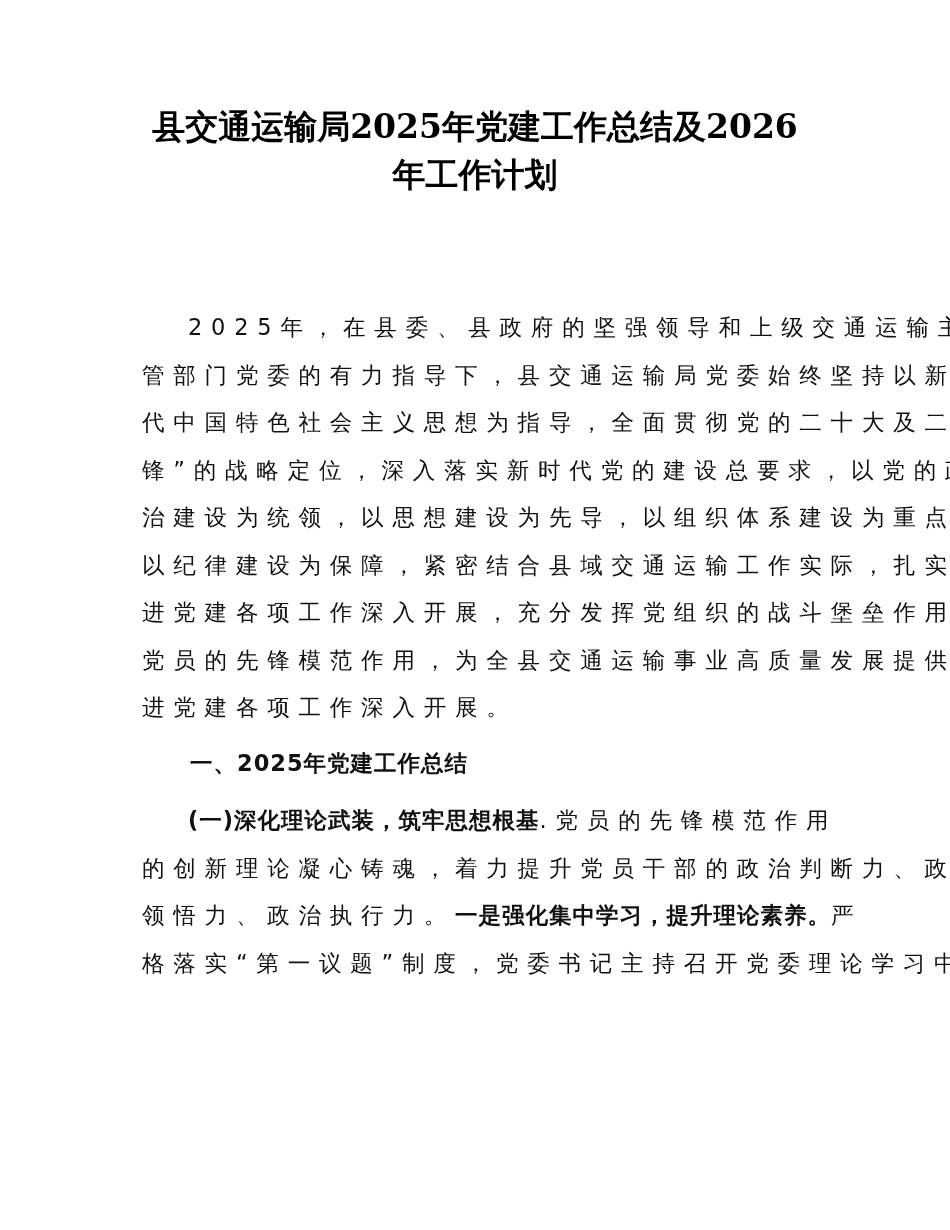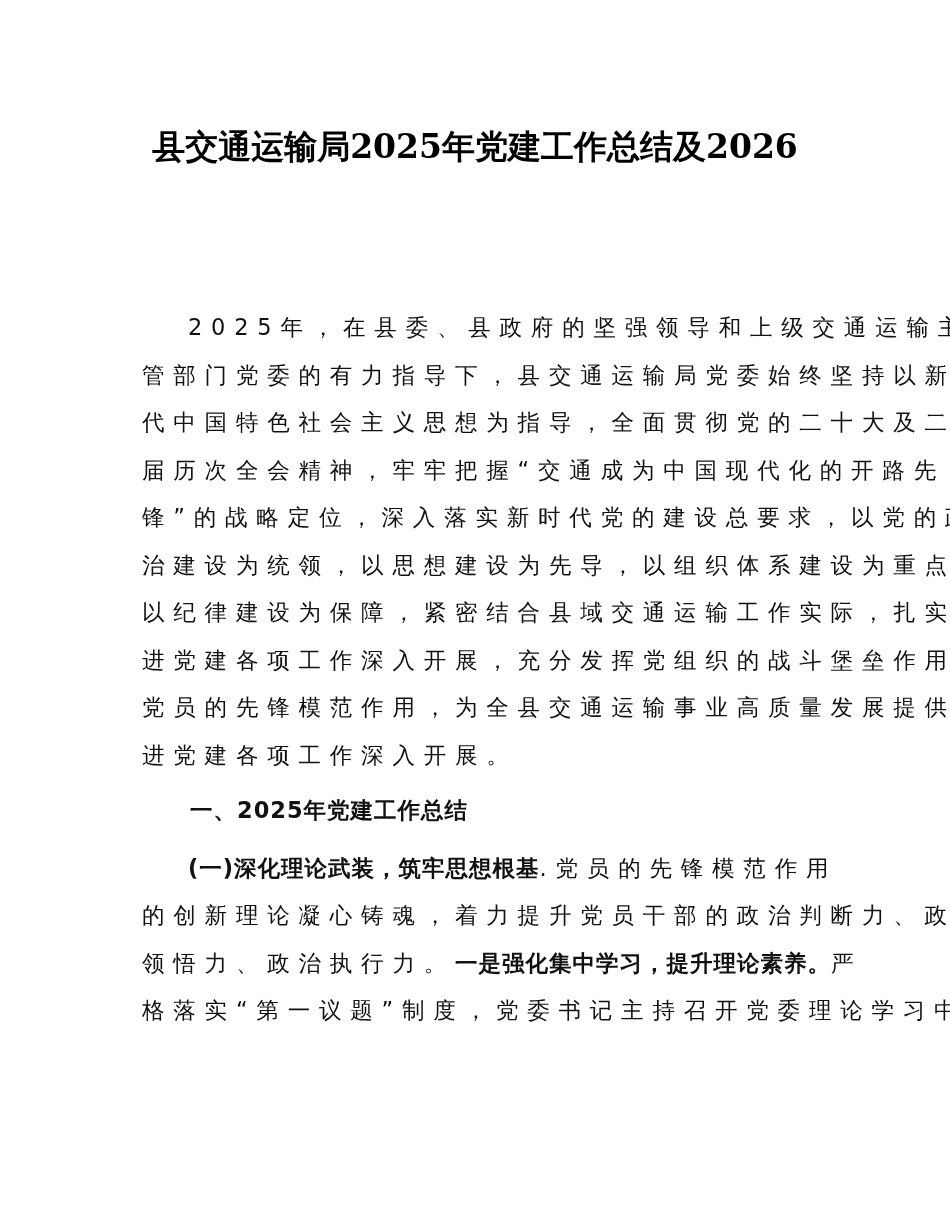--- a/index.html
+++ b/index.html
@@ -1,19 +1,19 @@
 <!DOCTYPE html>
 <html><head>
 <meta charset="utf-8">
 <style>
   html, body { margin: 0; padding: 0; background: #ffffff; }
   body { width: 950px; height: 1230px; overflow: hidden; position: relative; }
   .page { position: absolute; left: 0; top: 0; width: 950px; height: 1230px; background: #fff; }
   .title {
-    position: absolute; left: 120px; width: 710px; top: 122px;
+    position: absolute; left: 120px; width: 710px; top: 102px;
     text-align: center; color: #000;
     font-family: "DejaVu Serif", "Liberation Serif", serif;
     font-weight: bold; font-size: 33px; line-height: 50px; letter-spacing: 0px;
   }
   .body-text {
     position: absolute; left: 142px; width: 670px; top: 304px;
     font-family: "DejaVu Sans", "Liberation Sans", sans-serif;
     font-size: 22.5px; line-height: 47.5px; color: #111;
     letter-spacing: 8.8px;
   }
@@ -21,27 +21,27 @@
   .indent { padding-left: 46px; }
   .h1 { font-weight: bold; letter-spacing: 1px; padding-left: 48px; }
   .bold { font-weight: bold; letter-spacing: 1px; margin-top: 16px; }
 </style>
 </head>
 <body>
 
 <div class="page">
   <div class="title">
     <span class="line" style="letter-spacing:0">县交通运输局2025年党建工作总结及2026</span>
+    <span class="line" style="letter-spacing:0">年工作计划</span>
   </div>
 
   <div class="body-text">
     <span class="line indent">2025年，在县委、县政府的坚强领导和上级交通运输主</span>
     <span class="line">管部门党委的有力指导下，县交通运输局党委始终坚持以新时</span>
     <span class="line">代中国特色社会主义思想为指导，全面贯彻党的二十大及二十</span>
-    <span class="line">届历次全会精神，牢牢把握“交通成为中国现代化的开路先</span>
     <span class="line">锋”的战略定位，深入落实新时代党的建设总要求，以党的政</span>
     <span class="line">治建设为统领，以思想建设为先导，以组织体系建设为重点，</span>
     <span class="line">以纪律建设为保障，紧密结合县域交通运输工作实际，扎实推</span>
     <span class="line">进党建各项工作深入开展，充分发挥党组织的战斗堡垒作用和</span>
     <span class="line">党员的先锋模范作用，为全县交通运输事业高质量发展提供了</span>
     <span class="line">进党建各项工作深入开展。</span>
 
     <span class="line h1" style="margin-top:8px">一、2025年党建工作总结</span>
 
     <span class="line indent" style="margin-top:10px"><span class="bold">(一)深化理论武装，筑牢思想根基</span><span>.党员的先锋模范作用</span></span>

